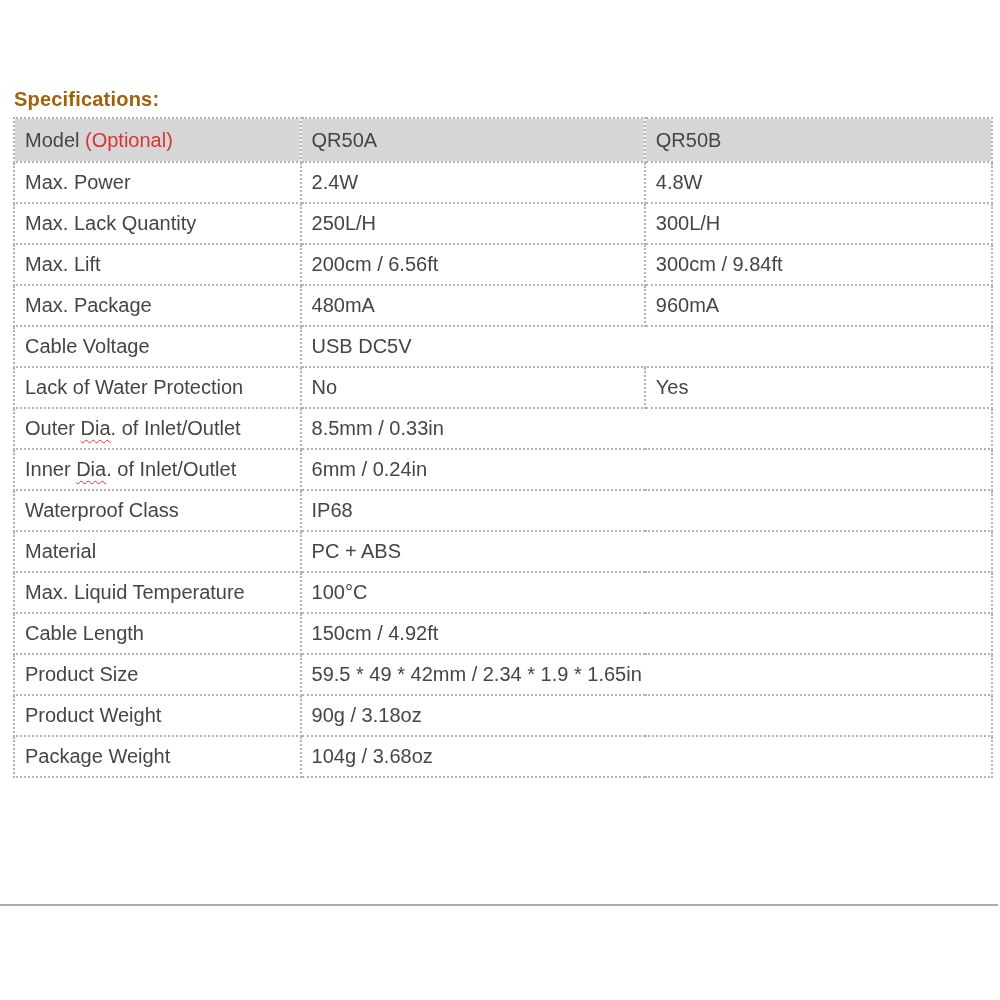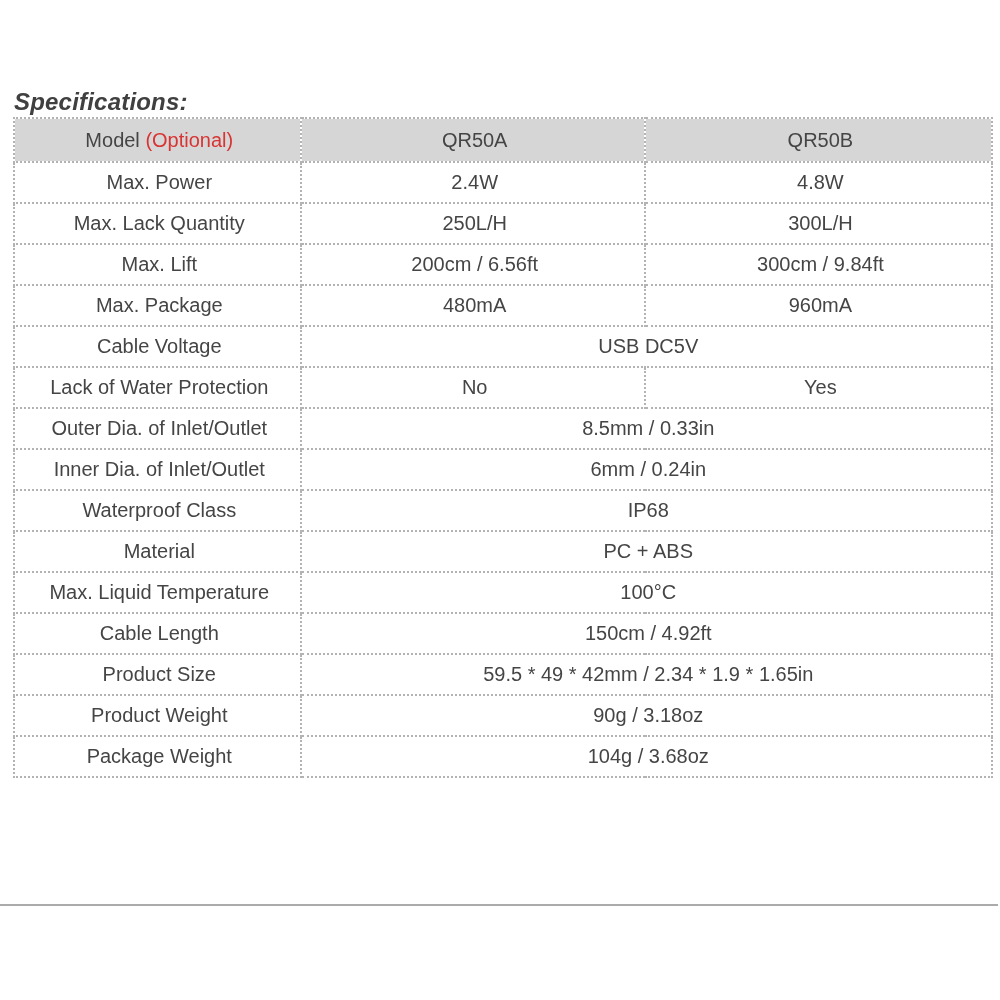--- a/index.html
+++ b/index.html
@@ -8,42 +8,43 @@
     --text-col:#454545;
     --red-col:#d93434;
     --rule-col:#ababab;
   }
   *{box-sizing:border-box;margin:0;padding:0;}
   html,body{width:1000px;height:1000px;background:#ffffff;
     font-family:"Liberation Sans","DejaVu Sans",sans-serif;}
   .page{position:relative;width:1000px;height:1000px;background:#ffffff;overflow:hidden;}
   .heading{
     position:absolute;left:14px;top:88px;
-    font-size:24px;font-weight:bold;color:#404040;letter-spacing:0.2px;font-style:italic;
+    font-size:20px;font-weight:bold;color:#a16207;letter-spacing:0.2px;
   }
   table.spec{
     position:absolute;left:13px;top:117px;width:980px;
     border-collapse:collapse;table-layout:fixed;
   }
   table.spec col.c1{width:29.3%;}
   table.spec col.c2{width:35.2%;}
   table.spec col.c3{width:35.5%;}
   table.spec th, table.spec td{
     border:2px dotted var(--border-col);
     font-size:20px;font-weight:normal;color:var(--text-col);
-    text-align:center;vertical-align:middle;
+    text-align:left;vertical-align:middle;
     height:41px;padding:0 6px 0 10px;
     white-space:nowrap;overflow:hidden;
   }
   table.spec th{
     background:var(--header-bg);
     height:44px;
   }
   .optional{color:var(--red-col);}
   .squiggle{
+    text-decoration:underline;
     text-decoration-style:wavy;
     text-decoration-color:#e03131;
     text-decoration-thickness:1px;
     text-underline-offset:4px;
     text-decoration-skip-ink:none;
   }
   .bottom-rule{
     position:absolute;left:0;top:904px;width:998px;height:2px;
     background:var(--rule-col);
   }

